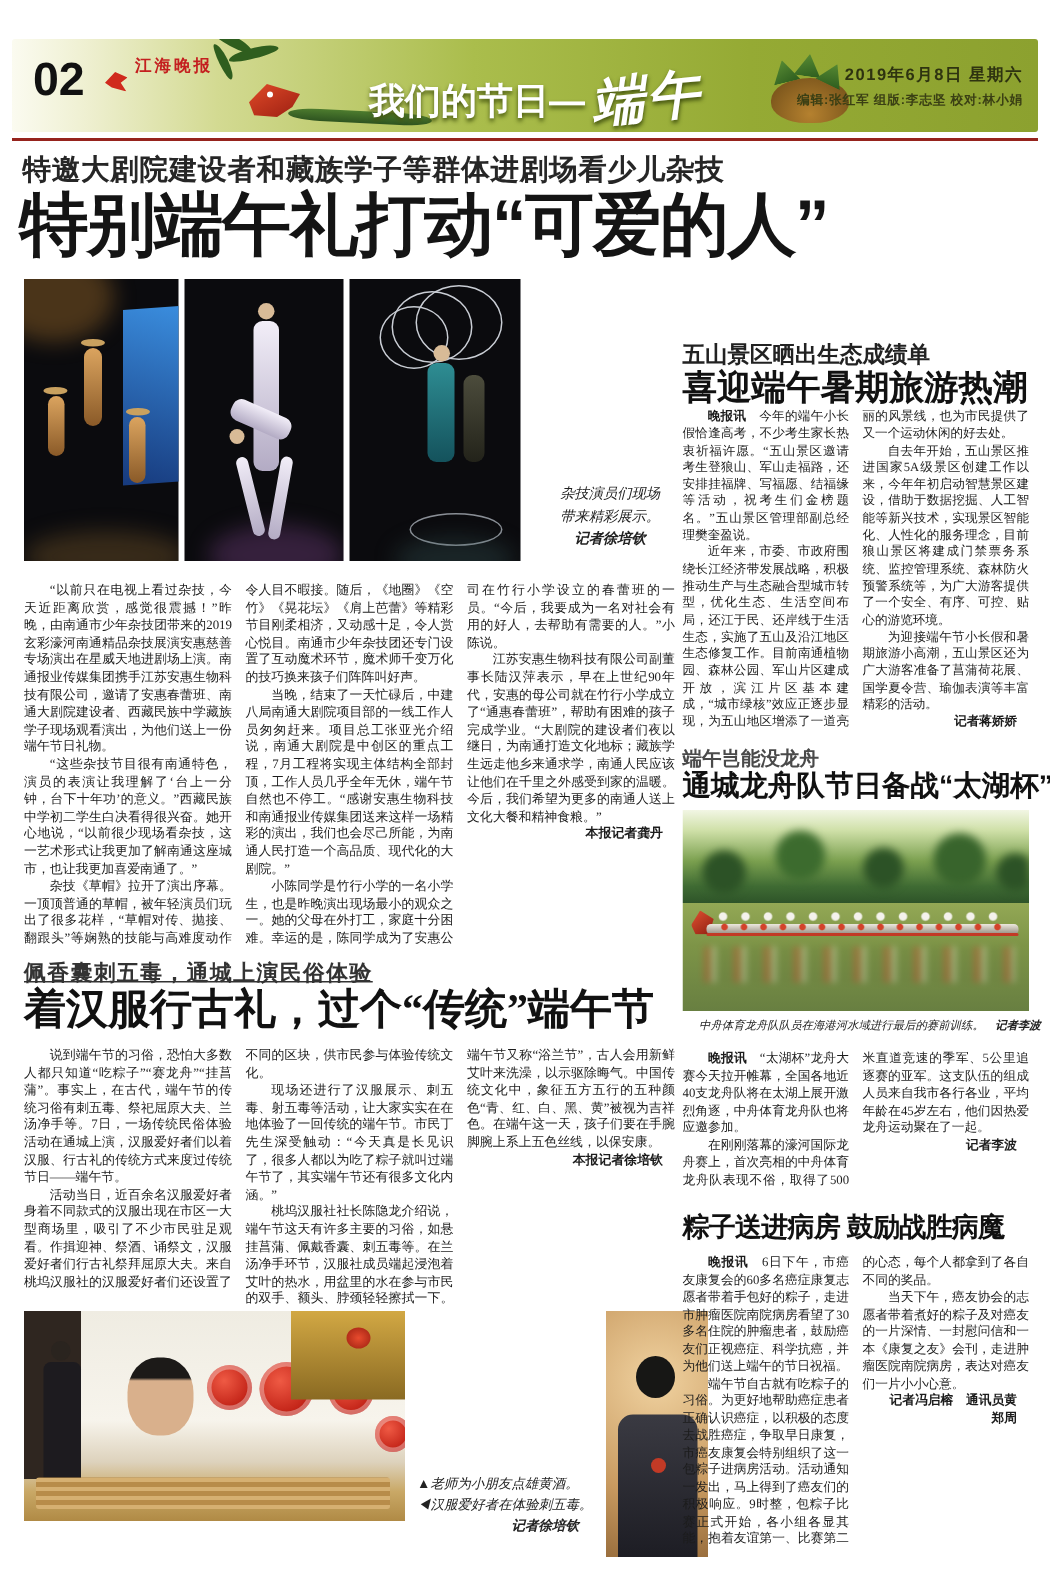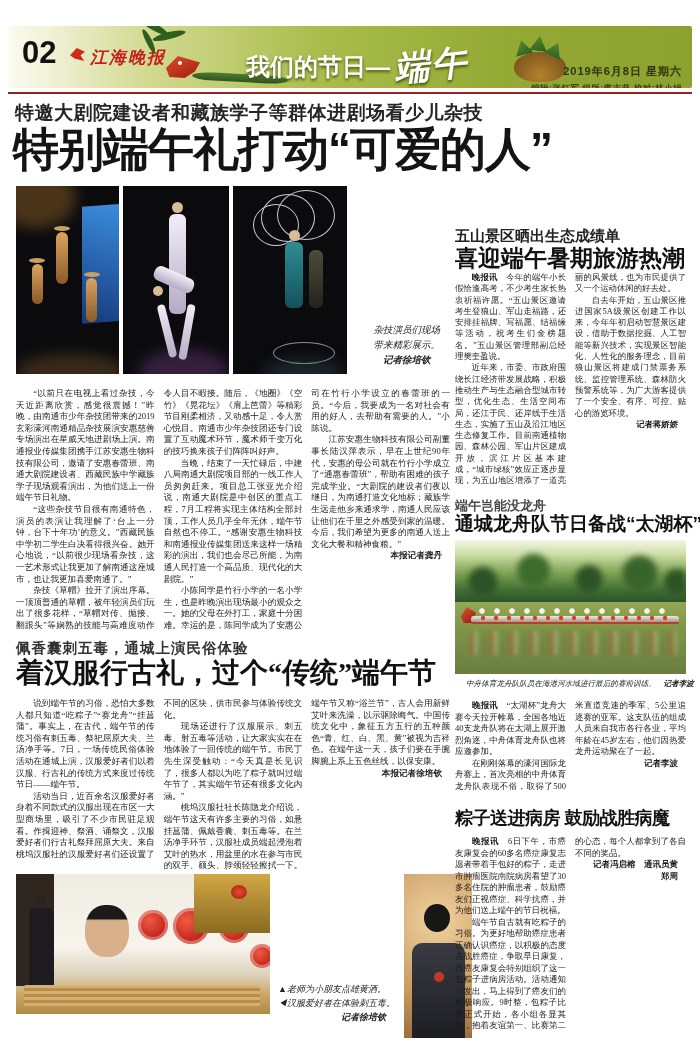--- a/index.html
+++ b/index.html
@@ -5,40 +5,40 @@
   html,body{margin:0;padding:0;background:#ffffff;}
   body{width:700px;height:1046px;overflow:hidden;font-family:"Liberation Serif",serif;color:#1c1c1c;}
   .page{position:relative;width:700px;height:1046px;background:#fff;}
 
   
   .masthead{position:absolute;left:8px;top:26px;width:684px;height:62px;border-radius:2px;
     background:linear-gradient(90deg,#fbfbf0 0%,#eff0d2 7%,#d3da92 20%,#aabd4c 45%,#95aa34 72%,#8ca12f 100%);overflow:hidden;}
   .pagenum{position:absolute;left:14px;top:9px;font-family:"Liberation Sans",sans-serif;font-weight:900;font-size:31px;color:#111;}
   .paper-logo{position:absolute;left:62px;top:22px;width:15px;height:13px;background:#d02a1d;
     clip-path:polygon(0 55%,45% 0,100% 28%,70% 55%,95% 100%,30% 80%);}
-  .paper-name{position:absolute;left:82px;top:20px;font-style:italic;font-weight:bold;font-size:17px;color:#c41f1f;letter-spacing:2px;}
+  .paper-name{position:absolute;left:82px;top:10px;font-weight:bold;font-size:11px;color:#c41f1f;letter-spacing:2px;}
   .bamboo{position:absolute;left:128px;top:-4px;width:60px;height:40px;}
   .bamboo i{position:absolute;background:#2f5e1e;border-radius:50% 50% 50% 50%/60% 60% 40% 40%;}
   .bamboo i:nth-child(1){left:4px;top:2px;width:30px;height:7px;transform:rotate(28deg);}
   .bamboo i:nth-child(2){left:16px;top:10px;width:34px;height:7px;transform:rotate(-14deg);}
   .bamboo i:nth-child(3){left:0;top:16px;width:26px;height:6px;transform:rotate(64deg);}
   .dragonhead{position:absolute;left:158px;top:30px;width:34px;height:22px;background:linear-gradient(150deg,#e04a28,#9c1f12);
     clip-path:polygon(0 55%,35% 0,100% 30%,85% 70%,55% 100%,10% 95%);}
   .dragonhull{position:absolute;left:184px;top:48px;width:96px;height:8px;background:linear-gradient(#4d7c2e,#2e5420);border-radius:40%/90%;transform:rotate(3deg);}
   .dragoneye{position:absolute;left:170px;top:35px;width:4px;height:4px;border-radius:50%;background:#fff;}
   .banner-title{position:absolute;left:238px;top:14px;width:250px;white-space:nowrap;}
   .banner-title .t1{font-family:"Liberation Sans",sans-serif;font-weight:900;font-size:24px;color:#fff;text-shadow:0 2px 3px #44540f;}
   .banner-title .t2{font-style:italic;font-weight:900;font-size:35px;color:#fff;display:inline-block;transform:rotate(-6deg) translateY(2px);text-shadow:0 2px 3px #3c4c0c;letter-spacing:2px;}
   .basket{position:absolute;left:506px;top:26px;width:52px;height:30px;background:radial-gradient(ellipse at 50% 80%,#b5812f,#7c561c 80%);border-radius:50% 50% 45% 45%;}
   .zz{position:absolute;width:18px;height:15px;background:linear-gradient(160deg,#5e9136,#2c5c1e);clip-path:polygon(50% 0,100% 100%,0 100%);}
   .zz1{left:506px;top:14px;transform:rotate(-14deg);}
   .zz2{left:522px;top:10px;transform:rotate(8deg);}
   .zz3{left:538px;top:16px;transform:rotate(26deg);}
   .dateblock{position:absolute;right:10px;top:16px;text-align:right;color:#2e3310;font-family:"Liberation Sans",sans-serif;}
-  .dateline{font-size:11px;font-weight:bold;letter-spacing:1px;margin-top:22px;}
+  .dateline{font-size:11px;font-weight:bold;letter-spacing:1px;}
   .credits{font-size:8.5px;margin-top:4px;letter-spacing:0.5px;font-weight:bold;color:#3a3f14;}
   .red-rule{position:absolute;left:8px;top:92px;width:684px;height:2px;background:#96231d;}
 
   
   .kicker-lead{position:absolute;left:15px;top:100px;font-family:"Liberation Sans",sans-serif;font-size:19px;font-weight:700;color:#262626;letter-spacing:0.5px;white-space:nowrap;}
   .headline-lead{position:absolute;left:13px;top:119px;font-family:"Liberation Sans",sans-serif;font-size:46px;font-weight:900;color:#141414;letter-spacing:-1px;white-space:nowrap;}
 
   
   .photorow{position:absolute;left:16px;top:186px;width:440px;height:188px;display:flex;}
   .ph{position:relative;overflow:hidden;background:#0b0b0e;height:188px;margin-right:4px;}
@@ -62,21 +62,21 @@
   .body p{margin:0;text-indent:2em;}
   .wire{font-weight:bold;font-family:"Liberation Sans",sans-serif;}
   .byline{text-align:right;font-weight:bold;text-indent:0;padding-right:8px;}
   .lead-body{left:16px;top:388px;width:434px;height:246px;column-count:3;column-gap:9px;font-size:8.6px;line-height:11.6px;}
   .hanfu-body{left:16px;top:698px;width:434px;height:174px;column-count:3;column-gap:9px;font-size:8.6px;line-height:11.6px;}
   .wushan-body{left:455px;top:272px;width:231px;height:218px;column-count:2;column-gap:9px;font-size:8.4px;line-height:11.3px;}
   .dragon-body{left:455px;top:700px;width:231px;height:96px;column-count:2;column-gap:9px;font-size:8.5px;line-height:11.5px;}
   .zongzi-body{left:455px;top:836px;width:231px;height:206px;column-count:2;column-gap:9px;font-size:8.5px;line-height:11.5px;}
 
   
-  .kicker-hanfu{position:absolute;left:16px;top:639px;font-family:"Liberation Sans",sans-serif;font-size:14.5px;font-weight:700;color:#333;letter-spacing:1px;}
+  .kicker-hanfu{position:absolute;left:16px;top:639px;font-family:"Liberation Sans",sans-serif;font-size:14.5px;font-weight:700;color:#333;letter-spacing:1px;text-decoration:underline;}
   .headline-hanfu{position:absolute;left:16px;top:654px;font-size:28px;font-weight:900;color:#111;font-family:"Liberation Serif",serif;letter-spacing:0px;white-space:nowrap;}
 
   
   .kicker-wushan{position:absolute;left:455px;top:227px;font-family:"Liberation Sans",sans-serif;font-size:15px;font-weight:700;color:#222;}
   .headline-wushan{position:absolute;left:455px;top:243px;font-family:"Liberation Sans",sans-serif;font-size:23px;font-weight:900;color:#111;white-space:nowrap;}
   .kicker-dragon{position:absolute;left:455px;top:497px;font-family:"Liberation Sans",sans-serif;font-size:13px;font-weight:700;color:#4a4a4a;}
   .headline-dragon{position:absolute;left:455px;top:511px;font-family:"Liberation Sans",sans-serif;font-size:19px;font-weight:900;color:#111;white-space:nowrap;}
   .headline-zongzi{position:absolute;left:455px;top:806px;font-family:"Liberation Sans",sans-serif;font-size:18px;font-weight:900;color:#111;letter-spacing:-0.5px;white-space:nowrap;}
 
   
@@ -251,20 +251,21 @@
       <div class="logo"></div>
     </div>
   </div>
 
   <div class="kicker-wushan">五山景区晒出生态成绩单</div>
   <div class="headline-wushan">喜迎端午暑期旅游热潮</div>
   <div class="body wushan-body">
     <p><b class="wire">晚报讯</b>　<span>今年的端午小长假恰逢高考，不少考生家长热衷祈福许愿。“五山景区邀请考生登狼山、军山走福路，还安排挂福牌、写福愿、结福缘等活动，祝考生们金榜题名。”五山景区管理部副总经理樊奎盈说。</span></p>
     <p>近年来，市委、市政府围绕长江经济带发展战略，积极推动生产与生态融合型城市转型，优化生态、生活空间布局，还江于民、还岸线于生活生态，实施了五山及沿江地区生态修复工作。目前南通植物园、森林公园、军山片区建成开放，滨江片区基本建成，“城市绿核”效应正逐步显现，为五山地区增添了一道亮丽的风景线，也为市民提供了又一个运动休闲的好去处。</p>
     <p>自去年开始，五山景区推进国家5A级景区创建工作以来，今年年初启动智慧景区建设，借助于数据挖掘、人工智能等新兴技术，实现景区智能化、人性化的服务理念，目前狼山景区将建成门禁票务系统、监控管理系统、森林防火预警系统等，为广大游客提供了一个安全、有序、可控、贴心的游览环境。</p>
+    <p>为迎接端午节小长假和暑期旅游小高潮，五山景区还为广大游客准备了菖蒲荷花展、国学夏令营、瑜伽表演等丰富精彩的活动。</p>
     <p class="byline">记者蒋娇娇</p>
   </div>
 
   <div class="kicker-dragon">端午岂能没龙舟</div>
   <div class="headline-dragon">通城龙舟队节日备战“太湖杯”</div>
   <div class="riverphoto">
     <div class="trees"></div>
     <div class="treeblobs"></div>
     <div class="water"></div>
     <div class="dhead"></div>
@@ -280,16 +281,17 @@
   <div class="body dragon-body">
     <p><b class="wire">晚报讯</b>　<span>“太湖杯”龙舟大赛今天拉开帷幕，全国各地近40支龙舟队将在太湖上展开激烈角逐，中舟体育龙舟队也将应邀参加。</span></p>
     <p>在刚刚落幕的濠河国际龙舟赛上，首次亮相的中舟体育龙舟队表现不俗，取得了500米直道竞速的季军、5公里追逐赛的亚军。这支队伍的组成人员来自我市各行各业，平均年龄在45岁左右，他们因热爱龙舟运动聚在了一起。</p>
     <p class="byline">记者李波</p>
   </div>
 
   <div class="headline-zongzi">粽子送进病房 鼓励战胜病魔</div>
   <div class="body zongzi-body">
     <p><b class="wire">晚报讯</b>　<span>6日下午，市癌友康复会的60多名癌症康复志愿者带着手包好的粽子，走进市肿瘤医院南院病房看望了30多名住院的肿瘤患者，鼓励癌友们正视癌症、科学抗癌，并为他们送上端午的节日祝福。</span></p>
     <p>端午节自古就有吃粽子的习俗。为更好地帮助癌症患者正确认识癌症，以积极的态度去战胜癌症，争取早日康复，市癌友康复会特别组织了这一包粽子进病房活动。活动通知一发出，马上得到了癌友们的积极响应。9时整，包粽子比赛正式开始，各小组各显其能，抱着友谊第一、比赛第二的心态，每个人都拿到了各自不同的奖品。</p>
+    <p>当天下午，癌友协会的志愿者带着煮好的粽子及对癌友的一片深情、一封慰问信和一本《康复之友》会刊，走进肿瘤医院南院病房，表达对癌友们一片小小心意。</p>
     <p class="byline">记者冯启榕　通讯员黄郑周</p>
   </div>
 
 </div>
 
 </body></html>

